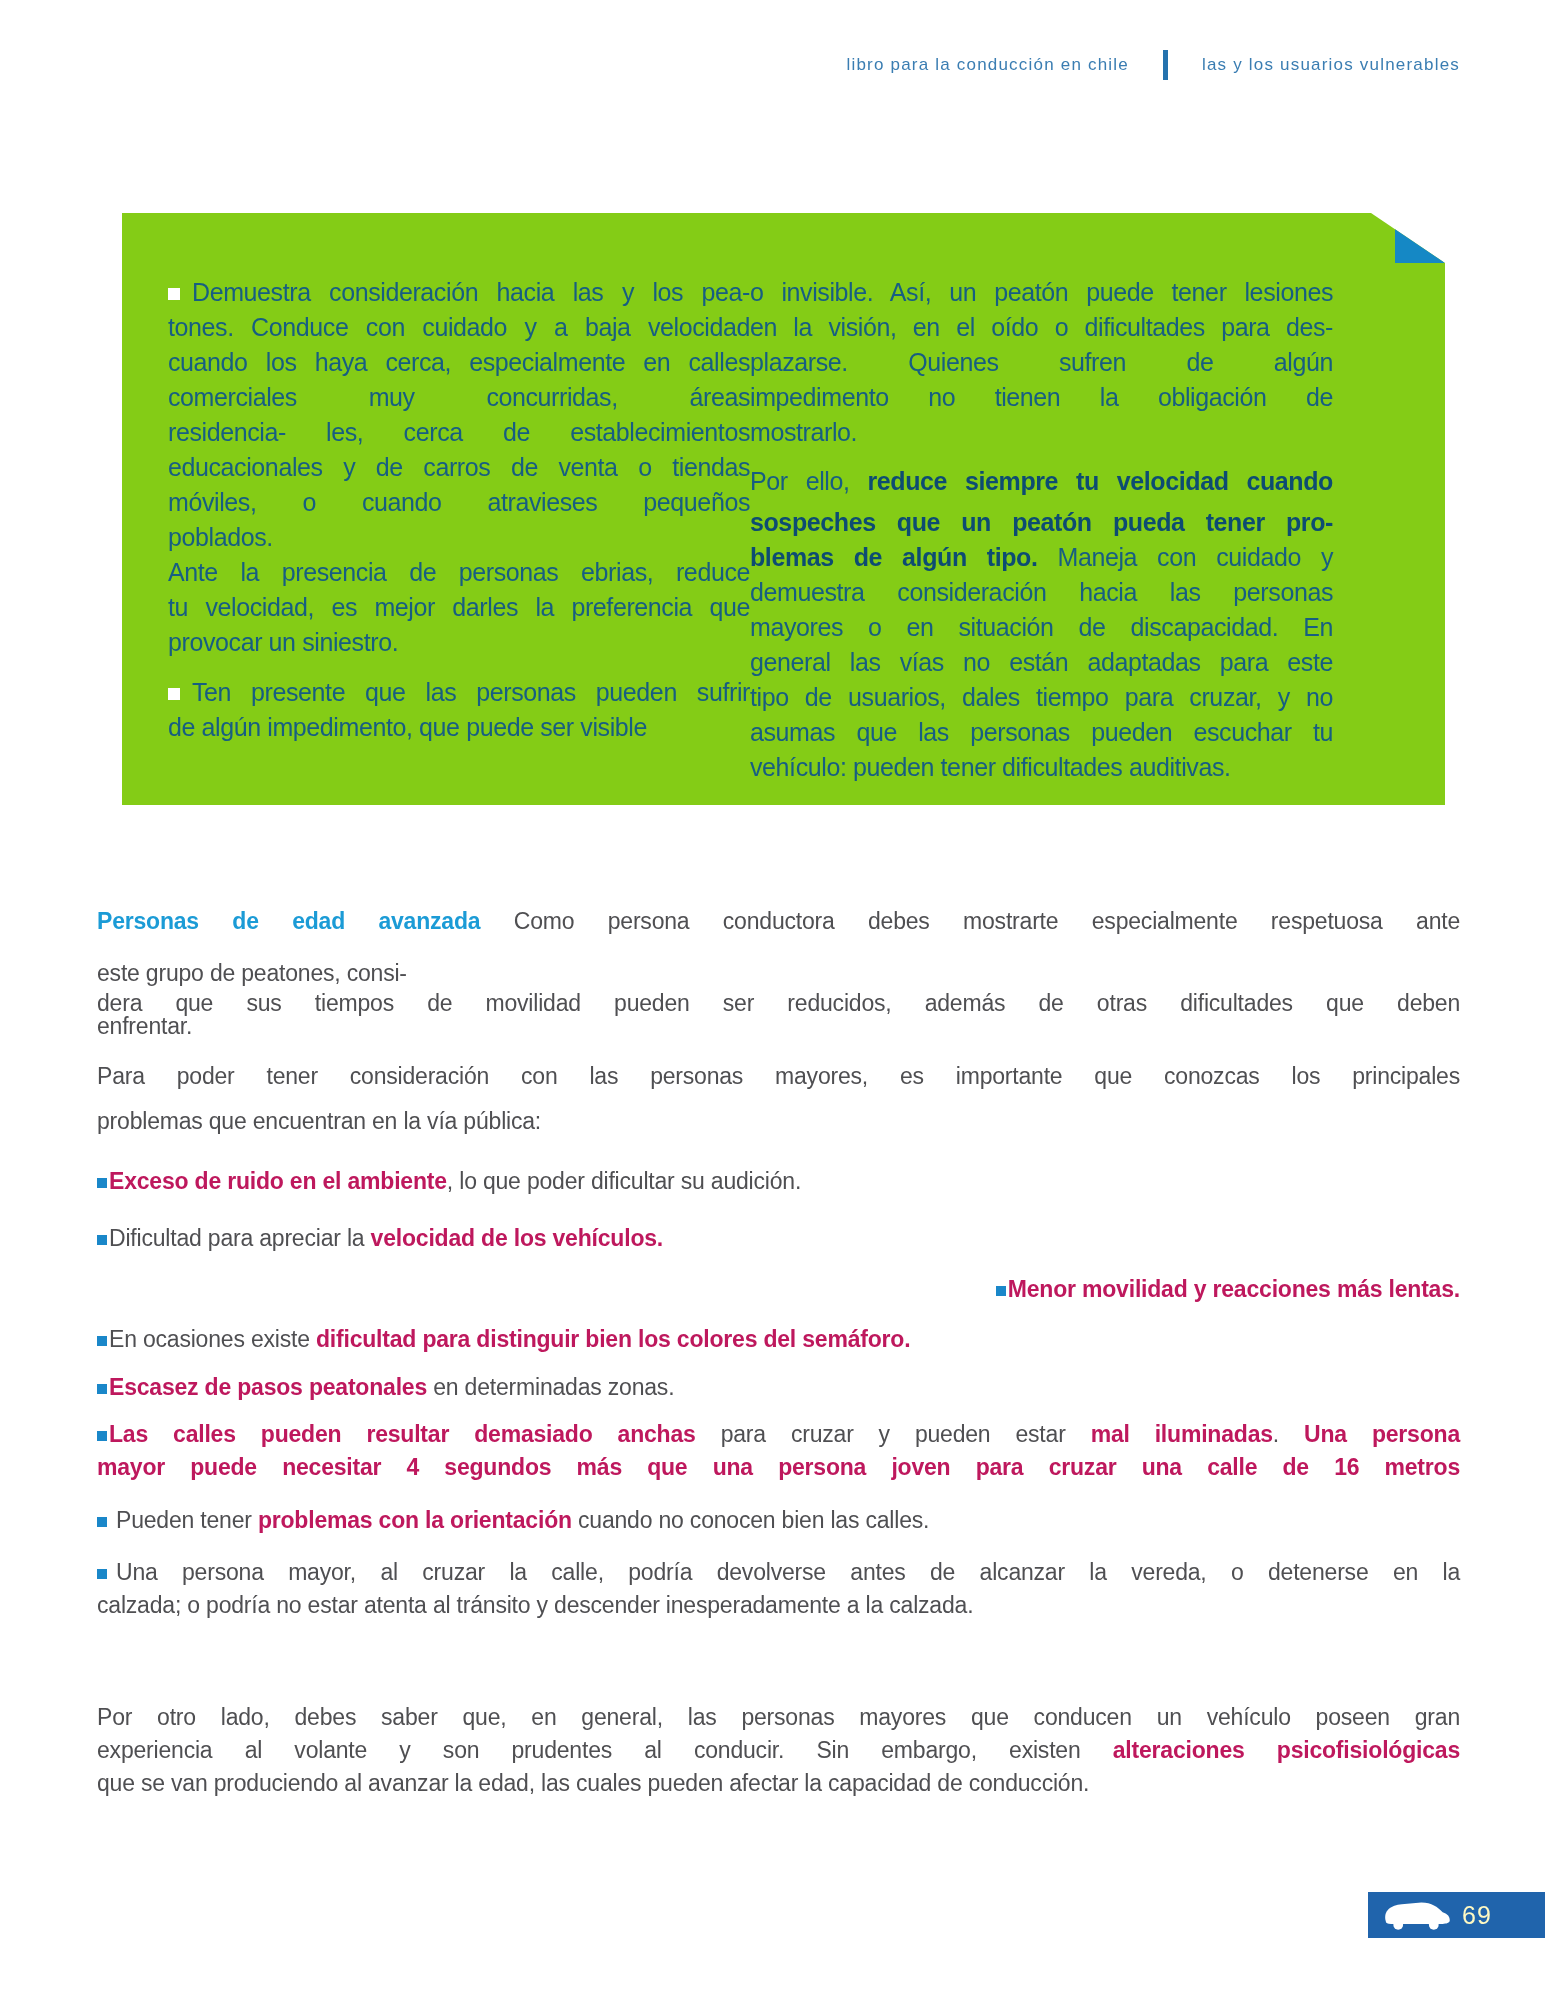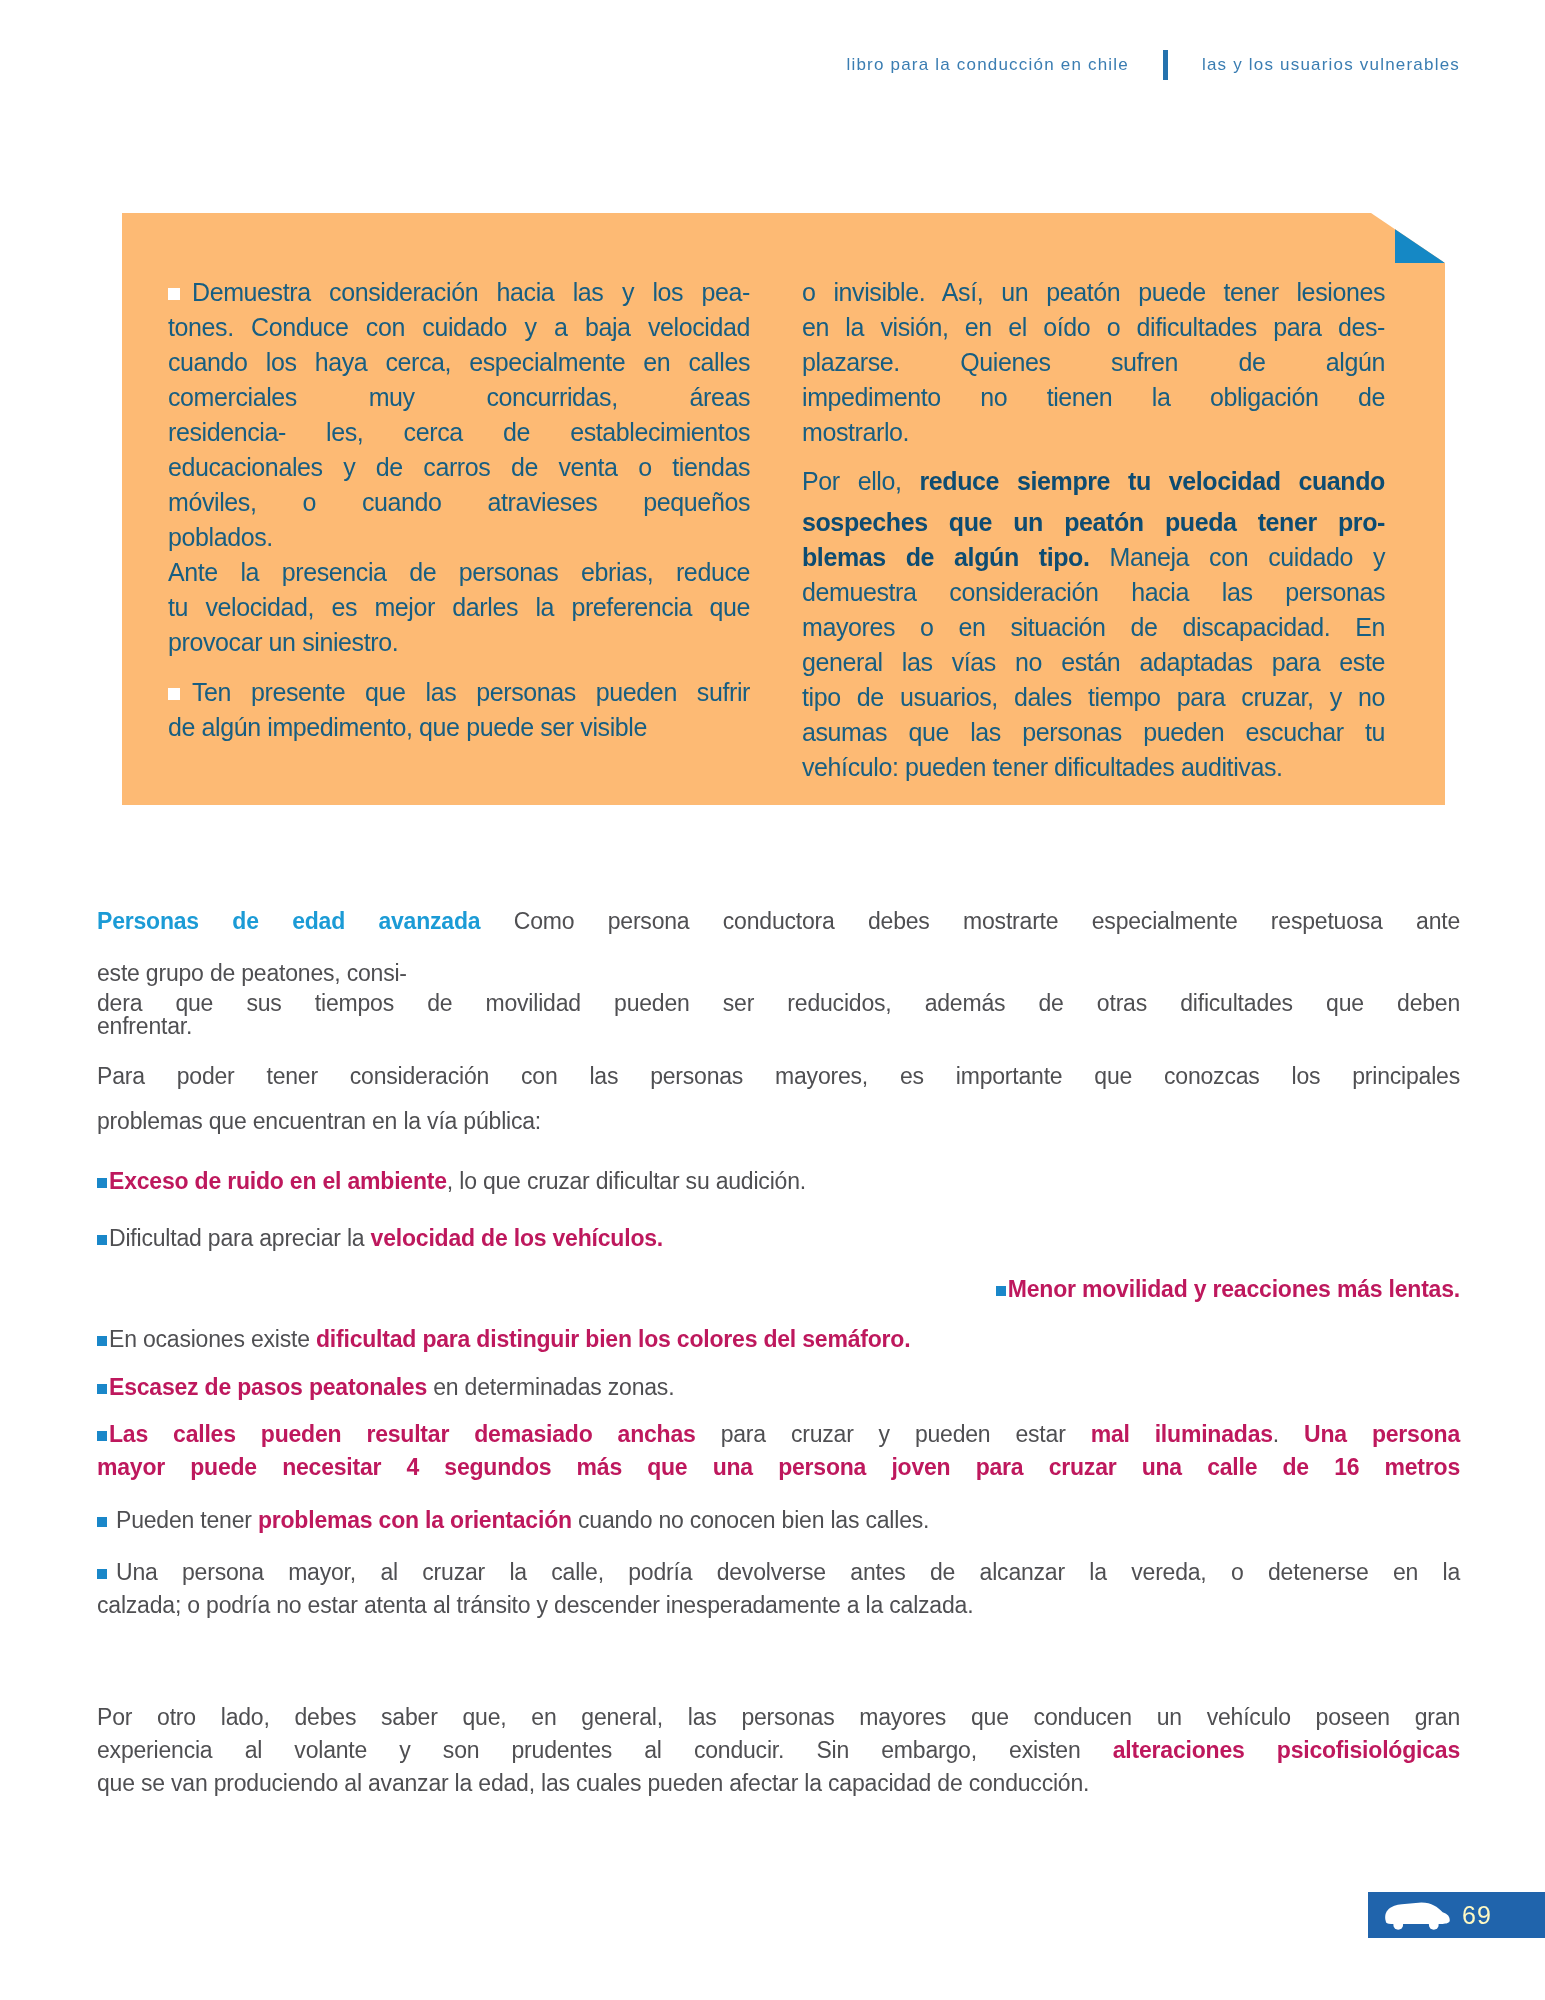--- a/index.html
+++ b/index.html
@@ -11,24 +11,24 @@
   
   .header{
     position:absolute;top:50px;right:85px;
     display:flex;align-items:center;gap:34px;
     color:#3a7db2;font-size:17px;letter-spacing:1.2px;white-space:nowrap;
   }
   .hdr-divider{width:5px;height:30px;background:#2472ae;}
   
   .infobox{
     position:absolute;left:122px;top:213px;width:1323px;height:592px;
-    background:#fdba74;box-sizing:border-box;
+    background:#84cc16;box-sizing:border-box;
     clip-path:polygon(0 0,1249px 0,100% 50px,100% 100%,0 100%);
     padding:62px 36px 0 46px;
-    display:flex;gap:52px;
+    display:flex;
     color:#175e82;font-size:25px;line-height:35px;letter-spacing:-0.4px;
   }
   .fold{
     position:absolute;top:0;right:0;width:50px;height:50px;
     background:#1588c5;clip-path:polygon(0 0,100% 100%,0 100%);
   }
   .col-left{width:582px;}
   .col-right{width:583px;}
   .infobox .b{font-weight:bold;color:#0d4c72;}
   
@@ -97,21 +97,21 @@
     </div>
 </div>
 
 <div class="bodytext">
     <div class="line j"><span class="hd">Personas de edad avanzada </span><span>Como persona conductora debes mostrarte especialmente respetuosa ante</span></div>
     <div class="line" style="margin-top: 19px;"><span>este grupo de peatones, consi-</span></div>
     <div class="line j" style="margin-top: -3px;"><span>dera que sus tiempos de movilidad pueden ser reducidos, además de otras dificultades que deben</span></div>
     <div class="line" style="margin-top: -10px;"><span>enfrentar.</span></div>
     <div class="line j" style="margin-top: 17px;"><span>Para poder tener consideración con las personas mayores, es importante que conozcas los principales</span></div>
     <div class="line" style="margin-top: 12px;"><span>problemas que encuentran en la vía pública:</span></div>
-    <div class="line" style="margin-top: 27px;"><span class="sq bsq"></span><span class="b">Exceso de ruido en el ambiente</span><span>, lo que cruzar dificultar su audición.</span></div>
+    <div class="line" style="margin-top: 27px;"><span class="sq bsq"></span><span class="b">Exceso de ruido en el ambiente</span><span>, lo que poder dificultar su audición.</span></div>
     <div class="line" style="margin-top: 24px;"><span class="sq bsq"></span><span>Dificultad para apreciar la </span><span class="b">velocidad de los vehículos.</span></div>
     <div class="line" style="margin-top: 18px; text-align: right;"><span class="sq bsq"></span><span class="b">Menor movilidad y reacciones más lentas.</span></div>
     <div class="line" style="margin-top: 17px;"><span class="sq bsq"></span><span>En ocasiones existe </span><span class="b">dificultad para distinguir bien los colores del semáforo.</span></div>
     <div class="line" style="margin-top: 15px;"><span class="sq bsq"></span><span class="b">Escasez de pasos peatonales</span><span> en determinadas zonas.</span></div>
     <div class="line j" style="margin-top: 14px;"><span class="sq bsq"></span><span class="b">Las calles pueden resultar demasiado anchas</span><span> para cruzar y pueden estar </span><span class="b">mal iluminadas</span><span>. </span><span class="b">Una persona</span></div>
     <div class="line j"><span class="b">mayor puede necesitar 4 segundos más que una persona joven para cruzar una calle de 16 metros</span></div>
     <div class="line" style="margin-top: 20px;"><span class="sq bsqs"></span><span>Pueden tener </span><span class="b">problemas con la orientación</span><span> cuando no conocen bien las calles.</span></div>
     <div class="line j" style="margin-top: 19px;"><span class="sq bsqs"></span><span>Una persona mayor, al cruzar la calle, podría devolverse antes de alcanzar la vereda, o detenerse en la</span></div>
     <div class="line"><span>calzada; o podría no estar atenta al tránsito y descender inesperadamente a la calzada.</span></div>
     <div class="line j" style="margin-top: 79px;"><span>Por otro lado, debes saber que, en general, las personas mayores que conducen un vehículo poseen gran</span></div>

